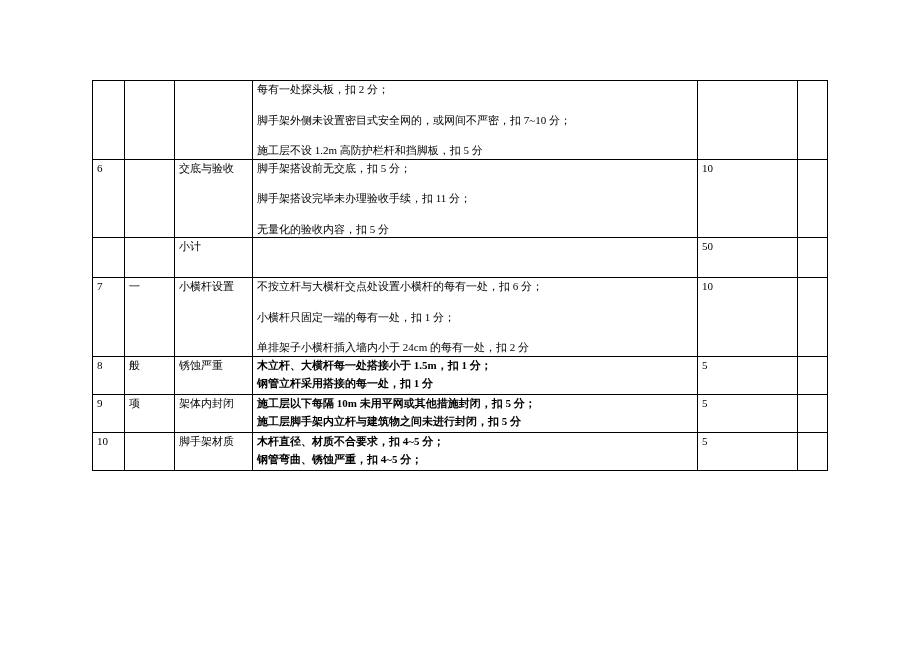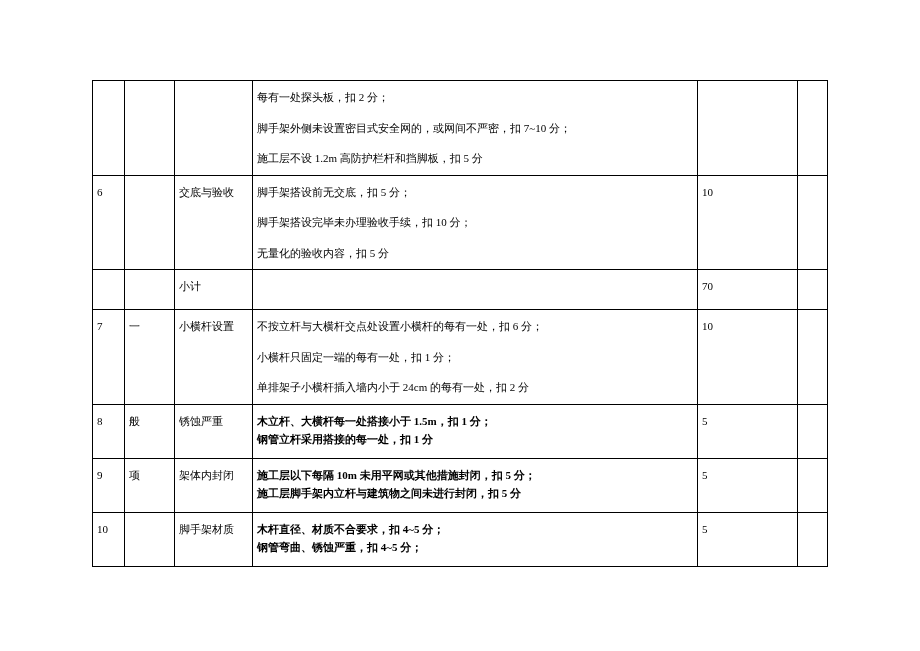--- a/index.html
+++ b/index.html
@@ -11,21 +11,21 @@
       padding: 80px 92px 40px 92px;
       width: 920px;
     }
     table {
       border-collapse: collapse;
       width: 100%;
       table-layout: fixed;
     }
     td {
       border: 1px solid #000;
-      padding: 8px 4px;
+      padding: 0 4px;
       vertical-align: top;
       line-height: 1.5;
     }
     .col-num   { width: 32px; }
     .col-cat   { width: 50px; }
     .col-item  { width: 78px; }
     .col-desc  { width: auto; }
     .col-score { width: 100px; }
     .col-last  { width: 30px; }
     .desc-line { margin-bottom: 14px; }
@@ -57,34 +57,34 @@
         </td>
         <td></td>
         <td></td>
       </tr>
       <tr>
         <td>6</td>
         <td></td>
         <td>交底与验收</td>
         <td>
           <div class="desc-line">脚手架搭设前无交底，扣 5 分；</div>
-          <div class="desc-line">脚手架搭设完毕未办理验收手续，扣 10 分；</div>
+          <div class="desc-line">脚手架搭设完毕未办理验收手续，扣 11 分；</div>
           <div class="desc-line">无量化的验收内容，扣 5 分</div>
         </td>
         <td>10</td>
         <td></td>
       </tr>
       <tr class="subtotal">
         <td></td>
         <td></td>
         <td>小计</td>
         <td>
           <div class="desc-line"></div>
         </td>
-        <td>70</td>
+        <td>50</td>
         <td></td>
       </tr>
       <tr>
         <td>7</td>
         <td>一</td>
         <td>小横杆设置</td>
         <td>
           <div class="desc-line">不按立杆与大横杆交点处设置小横杆的每有一处，扣 6 分；</div>
           <div class="desc-line">小横杆只固定一端的每有一处，扣 1 分；</div>
           <div class="desc-line">单排架子小横杆插入墙内小于 24cm 的每有一处，扣 2 分</div>

